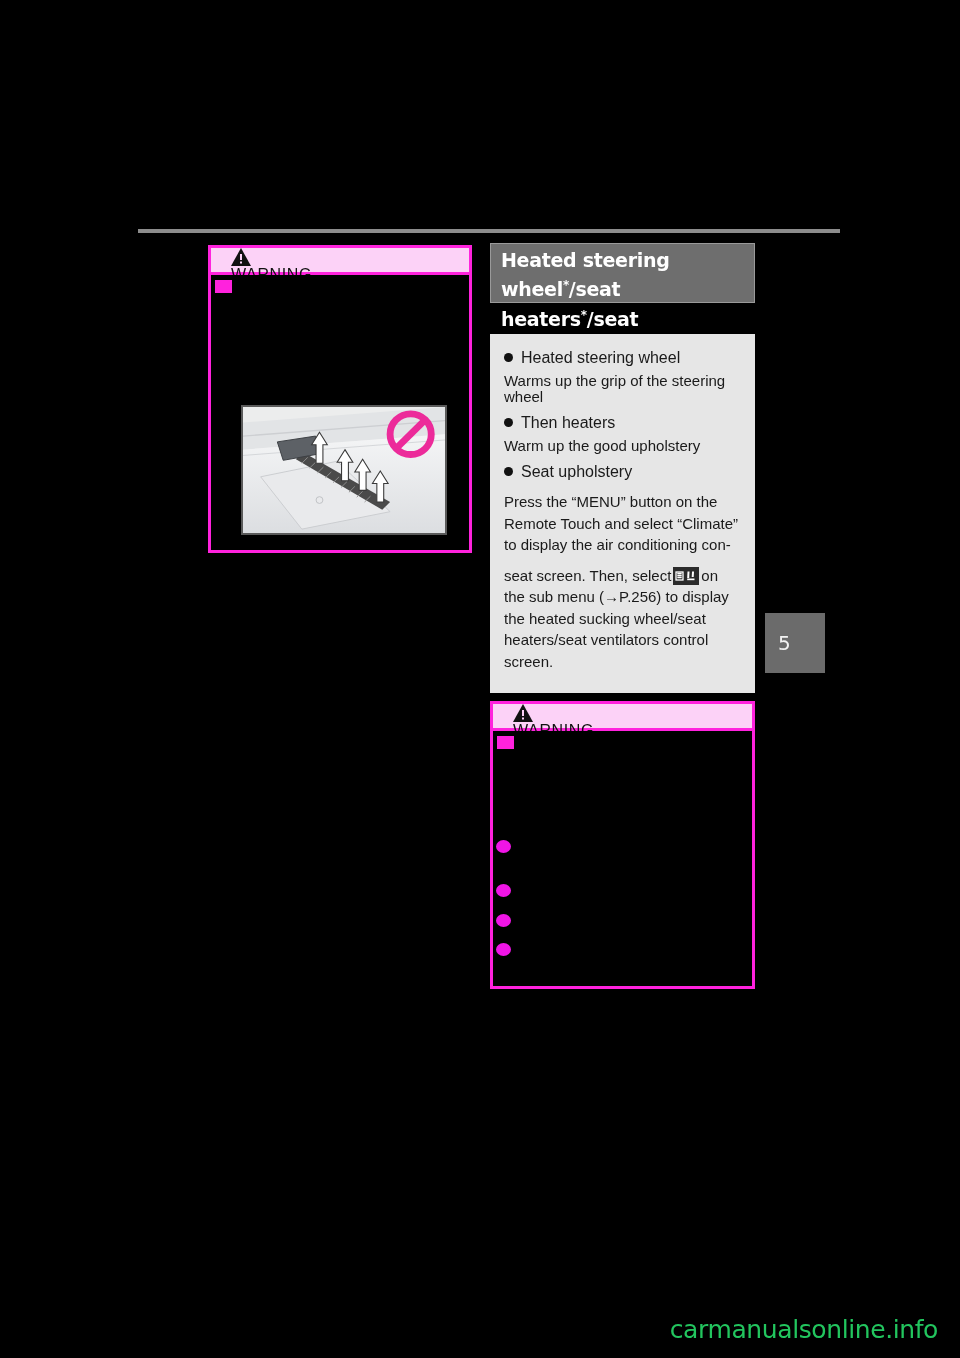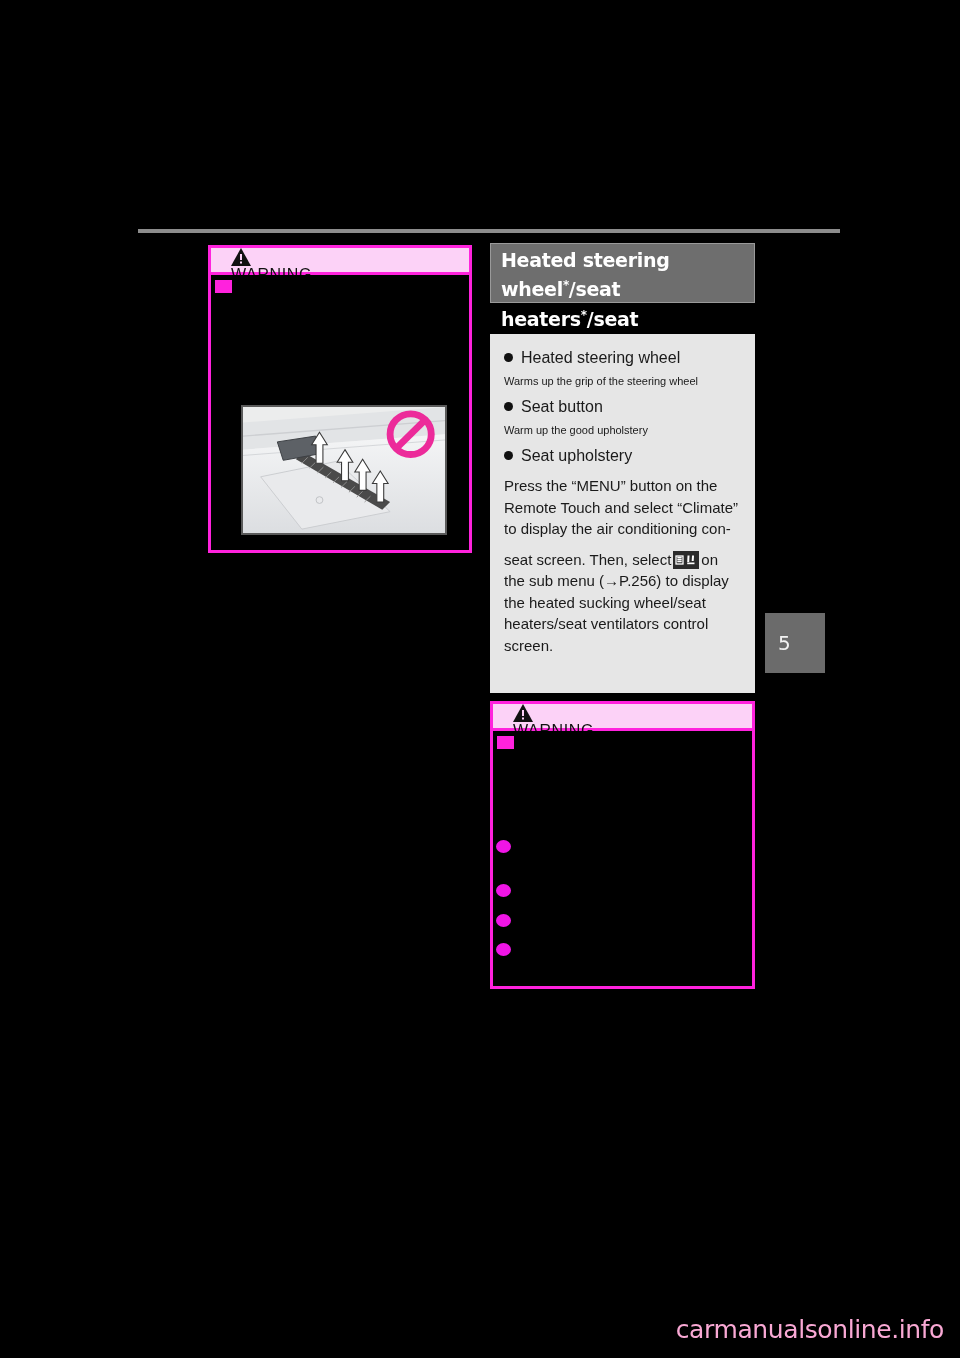--- a/index.html
+++ b/index.html
@@ -146,21 +146,21 @@
     width: 9px;
     height: 9px;
     border-radius: 50%;
     background: #111111;
     margin-right: 8px;
     flex: 0 0 auto;
     position: relative;
     top: -1px;
   }
   .gp-sub {
-    font-size: 11px;
+    font-size: 15px;
     line-height: 16px;
     margin: 0 0 7px 0;
   }
   .gp-para {
     font-size: 15px;
     line-height: 21.5px;
     margin: 9px 0 0 0;
   }
   .inline-icon {
     display: inline-block;
@@ -196,23 +196,23 @@
     display: flex;
     align-items: center;
     justify-content: flex-start;
     padding-left: 13px;
     box-sizing: border-box;
   }
 
   
   .watermark {
     position: absolute;
-    right: 16px;
+    right: 22px;
     bottom: 14px;
-    color: #f9a8d4;
+    color: #22c55e;
     font-family: "DejaVu Sans", sans-serif;
     font-size: 25px;
     letter-spacing: -0.4px;
   }
 </style>
 </head>
 <body>
 
 <div class="page">
 
@@ -286,21 +286,21 @@
   <div class="gray-panel">
 
     <div class="gp-bullet-line">
       <span class="dot"></span>
       <span>Heated steering wheel</span>
     </div>
     <div class="gp-sub">Warms up the grip of the steering wheel</div>
 
     <div class="gp-bullet-line">
       <span class="dot"></span>
-      <span>Seat button</span>
+      <span>Then heaters</span>
     </div>
     <div class="gp-sub">Warm up the good upholstery</div>
 
     <div class="gp-bullet-line">
       <span class="dot"></span>
       <span>Seat upholstery</span>
     </div>
 
     <div class="gp-para">Press the “MENU” button on the Remote Touch and select “Climate” to display the air conditioning con-</div>
 

